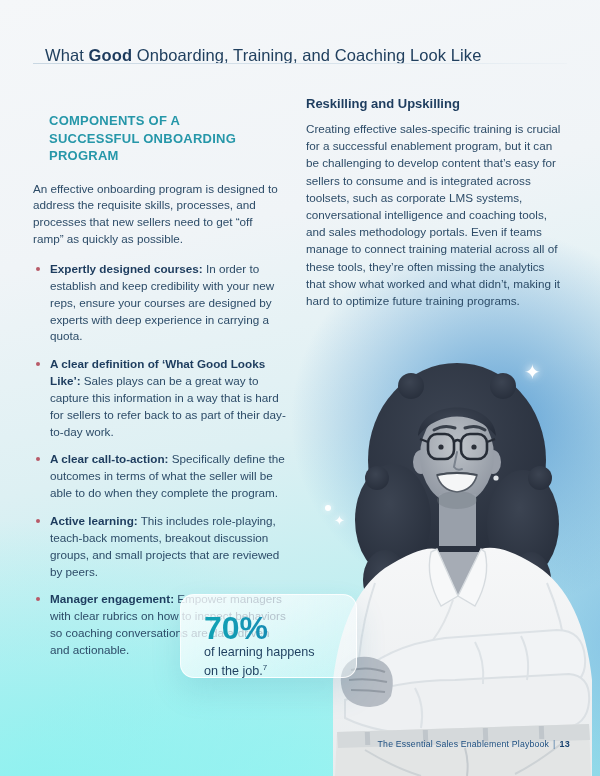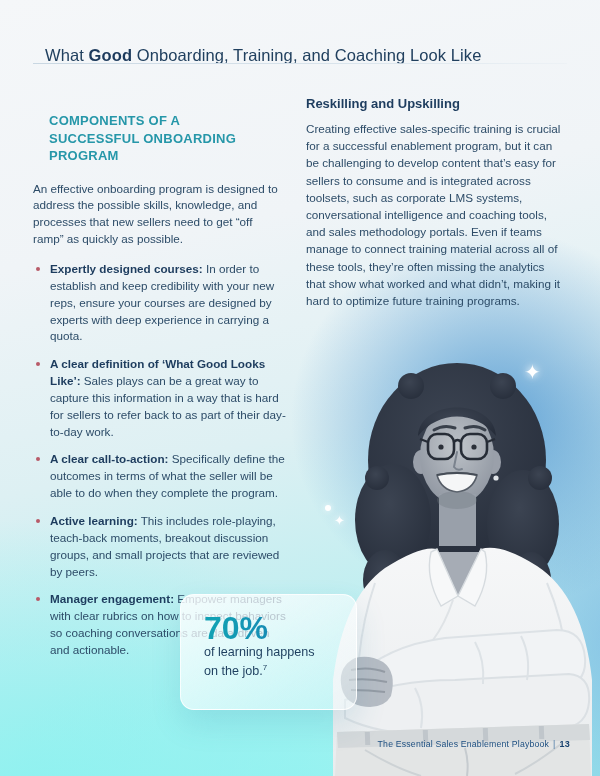--- a/index.html
+++ b/index.html
@@ -25,21 +25,21 @@
   .bdot{position:absolute;left:3px;top:6px;width:4px;height:4px;border-radius:50%;background:#b85a68;}
   ul.blist b{color:#1d3c5e;}
   .navy-h{font-size:13px;font-weight:700;color:#1d3c5e;margin:0;}
   .rbody{margin:9px 0 0 0;font-size:11.7px;line-height:1.47;color:#2d4c68;}
   .photo{position:absolute;left:325px;top:328px;width:275px;height:448px;}
   .sparkle{position:absolute;color:#ffffff;text-shadow:0 0 7px rgba(255,255,255,.95),0 0 14px rgba(255,255,255,.6);}
   .sp1{left:524px;top:360px;font-size:20px;}
   .sp2{left:334px;top:513px;font-size:13px;}
   .spdot{position:absolute;left:325px;top:505px;width:6px;height:6px;border-radius:50%;background:#fff;box-shadow:0 0 6px rgba(255,255,255,.9);}
   .stat{
-    position:absolute;left:180px;top:594px;width:177px;height:116px;border-radius:14px;
+    position:absolute;left:180px;top:594px;width:177px;height:84px;border-radius:14px;
     background:linear-gradient(145deg,rgba(255,255,255,.82),rgba(236,250,252,.45));
     border:1px solid rgba(255,255,255,.85);
     box-shadow:0 14px 30px rgba(50,130,160,.16);
     padding:17px 0 0 23px;box-sizing:border-box;
   }
   .stat-val{
     font-size:32px;font-weight:700;line-height:1;
     background:linear-gradient(90deg,#12a0b4 10%,#1d6fb5 90%);
     -webkit-background-clip:text;background-clip:text;color:transparent;
   }
@@ -156,21 +156,21 @@
 
   <span class="sparkle sp1">✦</span>
   <span class="sparkle sp2">✦</span>
   <span class="spdot"></span>
 
   <h1 class="hdr" style="margin:12px;font-weight:400;"><span>What </span><b>Good</b><span> Onboarding, Training, and Coaching Look Like</span></h1>
   <div class="rule"></div>
 
   <div class="colL">
     <h2 class="teal-h">COMPONENTS OF A SUCCESSFUL ONBOARDING PROGRAM</h2>
-    <p class="intro">An effective onboarding program is designed to address the possible skills, knowledge, and processes that new sellers need to get “off ramp” as quickly as possible.</p>
+    <p class="intro">An effective onboarding program is designed to address the requisite skills, processes, and processes that new sellers need to get “off ramp” as quickly as possible.</p>
     <ul class="blist">
       <li><span class="bdot"></span><b>Expertly designed courses:</b><span> In order to establish and keep credibility with your new reps, ensure your courses are designed by experts with deep experience in carrying a quota.</span></li>
       <li><span class="bdot"></span><b>A clear definition of ‘What Good Looks Like’:</b><span> Sales plays can be a great way to capture this information in a way that is hard for sellers to refer back to as part of their day-to-day work.</span></li>
       <li><span class="bdot"></span><b>A clear call-to-action:</b><span> Specifically define the outcomes in terms of what the seller will be able to do when they complete the program.</span></li>
       <li><span class="bdot"></span><b>Active learning:</b><span> This includes role-playing, teach-back moments, breakout discussion groups, and small projects that are reviewed by peers.</span></li>
       <li><span class="bdot"></span><b>Manager engagement:</b><span> Empower managers with clear rubrics on how to inspect behaviors so coaching conversations are data-driven and actionable.</span></li>
     </ul>
   </div>
 
   <div class="colR">

